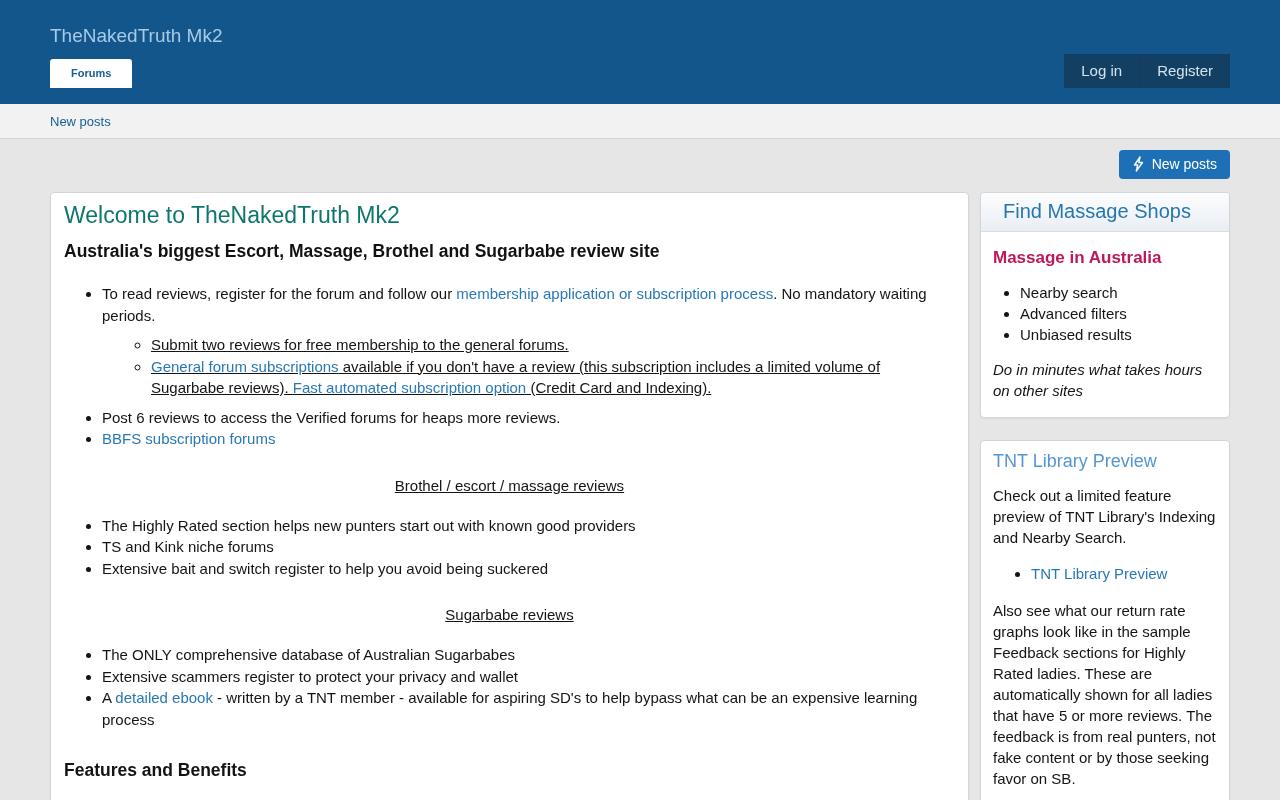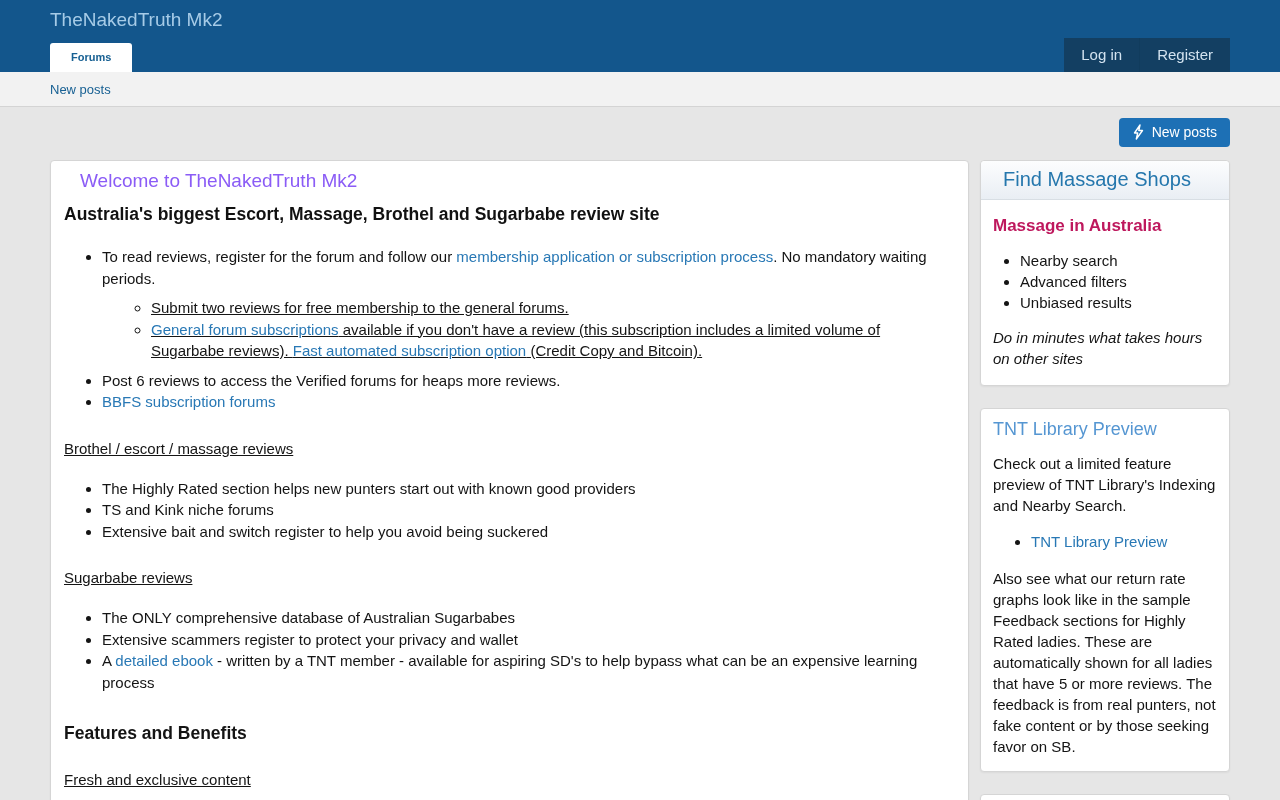--- a/index.html
+++ b/index.html
@@ -12,21 +12,21 @@
   .page {
     width: 1280px;
     height: 800px;
     overflow: hidden;
     background: #e6e6e6;
     position: relative;
   }
 
   
   .site-header { background: #13568c; }
-  .header-inner { padding: 0 50px; }
+  .header-inner { padding: 16px 50px; }
   .site-title {
     padding-top: 9px;
     font-size: 19px;
     color: #a6cbe7;
     cursor: pointer;
     display: inline-block;
   }
   .tab-row {
     display: flex;
     justify-content: space-between;
@@ -104,24 +104,24 @@
     padding: 9px 13px 24px;
   }
   .sidebar {
     width: 250px;
     display: flex;
     flex-direction: column;
   }
 
   
   .welcome-title {
-    font-size: 19px;
+    font-size: 23px;
     font-weight: normal;
-    color: #8b5cf6;
-    margin: 0 16px 12px;
+    color: #0f766e;
+    margin: 0 0 12px;
   }
   .headline {
     font-size: 17.5px;
     font-weight: bold;
     color: #111111;
     margin: 0;
   }
   .main-block ul {
     margin: 21px 0;
     padding-left: 38px;
@@ -131,20 +131,21 @@
     margin: 8px;
     padding-left: 41px;
     list-style-type: circle;
     text-decoration: underline;
   }
   .section-head {
     font-size: 15px;
     font-weight: normal;
     text-decoration: underline;
     margin: 27px 0 0;
+    text-align: center;
   }
   .features-heading {
     font-size: 17.5px;
     font-weight: bold;
     margin: 30px 0 0;
   }
   a.lnk {
     color: #2878b5;
     text-decoration: none;
     cursor: pointer;
@@ -231,21 +232,21 @@
   <div class="content">
 
     <main class="panel main-block">
       <h1 class="welcome-title">Welcome to TheNakedTruth Mk2</h1>
       <h2 class="headline">Australia's biggest Escort, Massage, Brothel and Sugarbabe review site</h2>
 
       <ul>
         <li><span>To read reviews, register for the forum and follow our </span><a class="lnk">membership application or subscription process</a><span>. No mandatory waiting periods.</span>
           <ul>
             <li>Submit two reviews for free membership to the general forums.</li>
-            <li><a class="lnk">General forum subscriptions</a><span> available if you don't have a review (this subscription includes a limited volume of Sugarbabe reviews). </span><a class="lnk">Fast automated subscription option</a><span> (Credit Copy and Bitcoin).</span></li>
+            <li><a class="lnk">General forum subscriptions</a><span> available if you don't have a review (this subscription includes a limited volume of Sugarbabe reviews). </span><a class="lnk">Fast automated subscription option</a><span> (Credit Card and Indexing).</span></li>
           </ul>
         </li>
         <li>Post 6 reviews to access the Verified forums for heaps more reviews.</li>
         <li><a class="lnk">BBFS subscription forums</a></li>
       </ul>
 
       <h3 class="section-head">Brothel / escort / massage reviews</h3>
       <ul>
         <li>The Highly Rated section helps new punters start out with known good providers</li>
         <li>TS and Kink niche forums</li>

